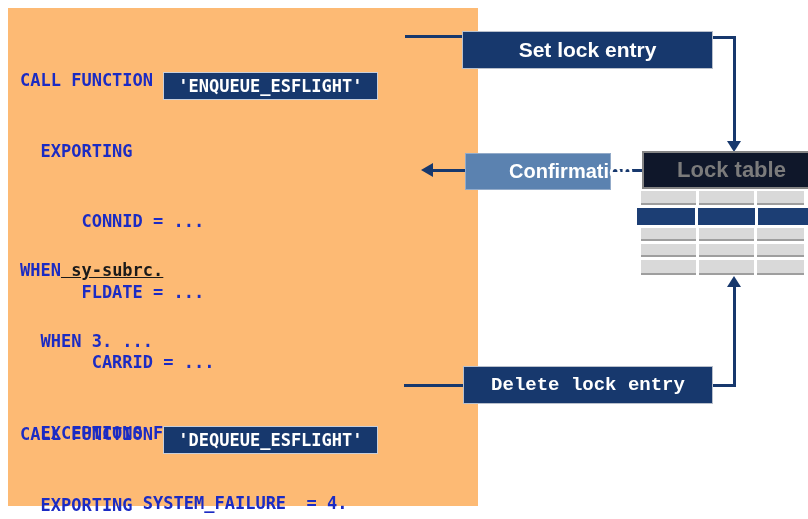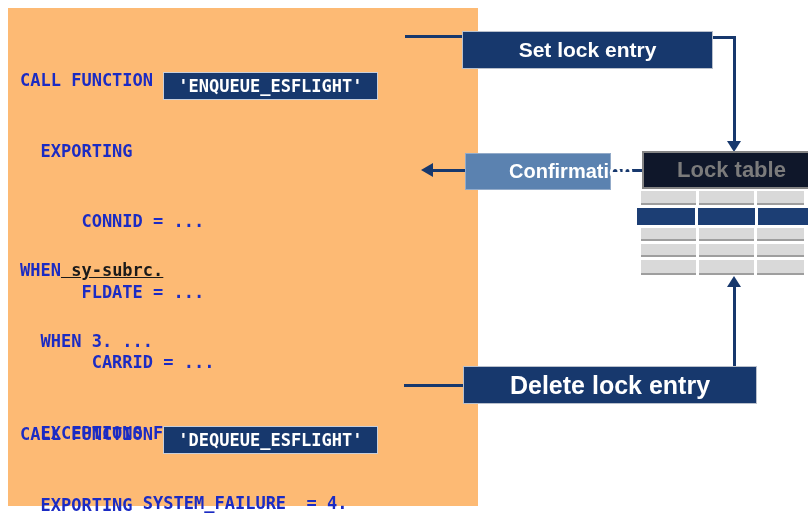--- a/index.html
+++ b/index.html
@@ -34,21 +34,21 @@
   .v2{left:733px;top:284px;height:103px;}
   .a-up{position:absolute;left:727px;top:276px;width:0;height:0;
         border-left:7px solid transparent;border-right:7px solid transparent;
         border-bottom:11px solid #17386d;}
   .l4{left:404px;top:384px;width:60px;}
   .l5{left:712px;top:384px;width:24px;}
   
   .labelbox{position:absolute;background:#17386d;color:#ffffff;border:1px solid #b9c0cc;
             font-weight:bold;text-align:center;box-sizing:border-box;}
   .set{left:462px;top:19px;width:251px;height:38px;font-size:21px;line-height:36px;margin-top:12px;}
-  .del{left:463px;top:366px;width:294px;height:38px;font-size:25px;line-height:36px;}
+  .del{left:463px;top:366px;width:250px;height:38px;font-size:19px;line-height:36px;font-family:Liberation Mono, monospace;}
   .conf{left:465px;top:153px;width:146px;height:37px;background:#5b82b0;
         border:1px solid #93abc9;font-size:20px;line-height:35px;padding-left:43px;}
   
   .lt-header{position:absolute;left:642px;top:151px;width:179px;height:38px;
              background:#0f172a;border:2px solid #858585;box-sizing:border-box;
              color:#7b7b7b;font-weight:bold;font-size:22px;text-align:center;line-height:34px;}
   .lt-body{position:absolute;left:641px;top:191px;width:163px;}
   .ltr{display:flex;gap:3px;height:13px;margin-bottom:3px;}
   .ltr:first-child{height:14px;}
   .ltr:last-child{height:15px;margin-bottom:0;}

